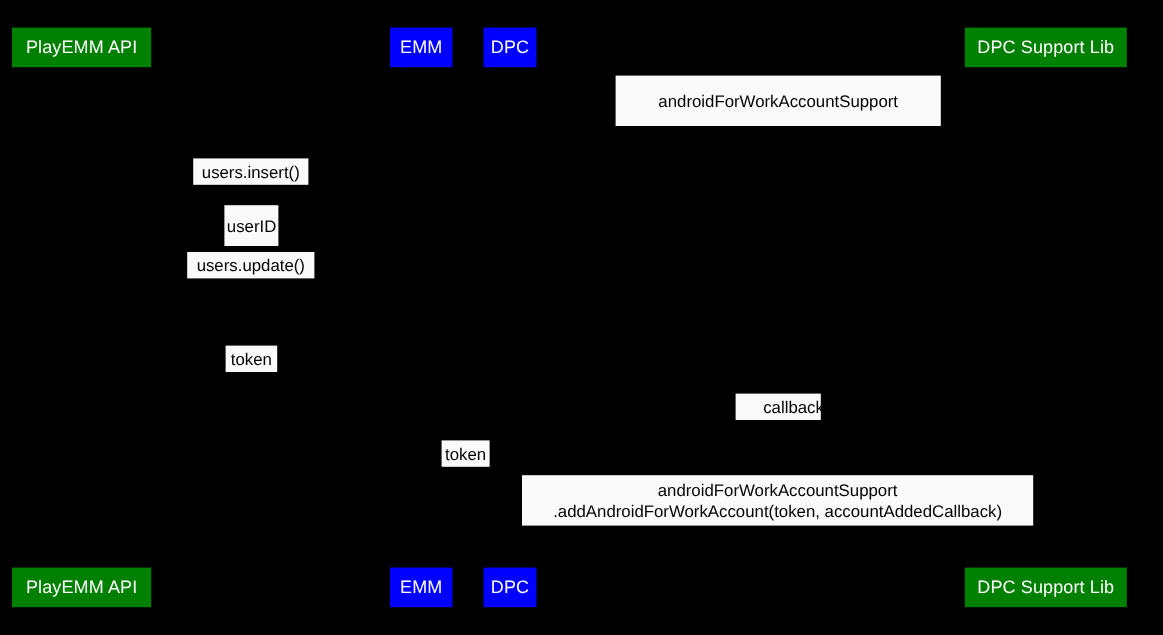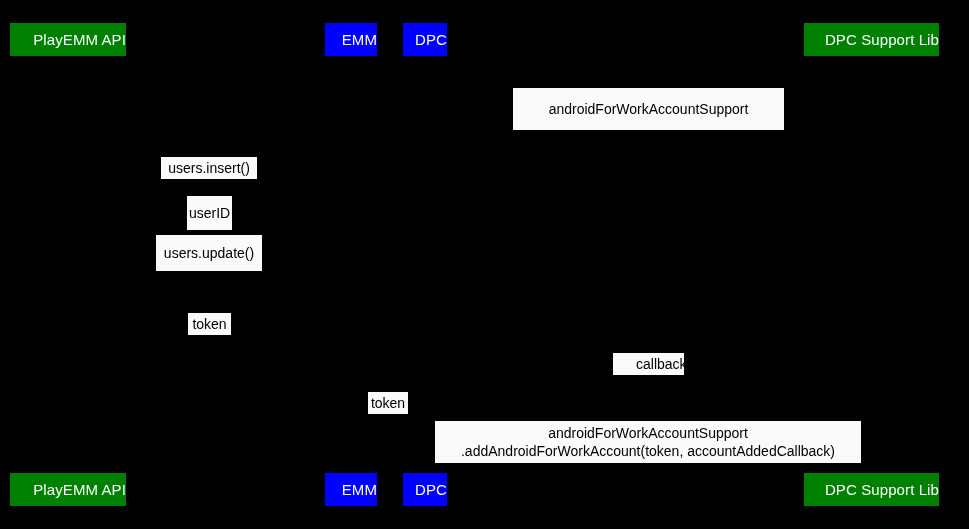--- a/index.html
+++ b/index.html
@@ -20,42 +20,41 @@
     left: 0;
     top: 0;
     width: 969px;
     height: 529px;
   }
   .actor-box {
     position: absolute;
     box-sizing: border-box;
     display: flex;
     align-items: center;
-    justify-content: flex-end;
+    justify-content: center;
     color: #ffffff;
     font-size: 15px;
     line-height: 1;
     white-space: nowrap;
     letter-spacing: 0.1px;
   }
   .msg-label {
     position: absolute;
     box-sizing: border-box;
     background: #fafafa;
     color: #000000;
     font-size: 14px;
     line-height: 18px;
     white-space: pre;
     text-align: center;
     padding: 2px 2px;
     display: flex;
     flex-direction: column;
     align-items: center;
     justify-content: center;
-    margin-top: 25px;
   }
   .msg-label .line {
     display: block;
     width: 100%;
   }
   .lifeline {
     position: absolute;
     width: 0;
     border-left: 1px solid #000000;
   }
@@ -88,18 +87,18 @@
     </div>
     <div class="actor-box" style="left: 804px; top: 23px; width: 135px; height: 33px; background: rgb(0, 128, 0);">
       <span>DPC Support Lib</span>
     </div>
     <div class="actor-box" style="left: 804px; top: 473px; width: 135px; height: 33px; background: rgb(0, 128, 0);">
       <span>DPC Support Lib</span>
     </div>
     <div class="msg-label" style="left: 513px; top: 63px; width: 271px; height: 42px; background: rgb(250, 250, 250); color: rgb(0, 0, 0);"><span class="line">androidForWorkAccountSupport</span></div>
     <div class="msg-label" style="left: 161px; top: 132px; width: 96px; height: 22px; background: rgb(250, 250, 250); color: rgb(0, 0, 0);"><span class="line">users.insert()</span></div>
     <div class="msg-label" style="left: 187px; top: 171px; width: 45px; height: 34px; background: rgb(250, 250, 250); color: rgb(0, 0, 0);"><span class="line">userID</span></div>
-    <div class="msg-label" style="left: 156px; top: 210px; width: 106px; height: 36px; background: rgb(250, 250, 250); color: rgb(0, 0, 0);"><span class="line">users.update()</span></div>
+    <div class="msg-label" style="left: 156px; top: 210px; width: 106px; height: 22px; background: rgb(250, 250, 250); color: rgb(0, 0, 0);"><span class="line">users.update()</span></div>
     <div class="msg-label" style="left: 188px; top: 288px; width: 43px; height: 22px; background: rgb(250, 250, 250); color: rgb(0, 0, 0);"><span class="line">token</span></div>
     <div class="msg-label" style="left: 613px; top: 328px; width: 71px; height: 22px; background: rgb(250, 250, 250); color: rgb(0, 0, 0); padding-left: 23px;"><span class="line">callback()</span></div>
     <div class="msg-label" style="left: 368px; top: 367px; width: 40px; height: 22px; background: rgb(250, 250, 250); color: rgb(0, 0, 0);"><span class="line">token</span></div>
     <div class="msg-label" style="left: 435px; top: 396px; width: 426px; height: 42px; background: rgb(250, 250, 250); color: rgb(0, 0, 0);"><span class="line">androidForWorkAccountSupport</span><span class="line">.addAndroidForWorkAccount(token, accountAddedCallback)</span></div>
   </div>
 
 </body></html>

